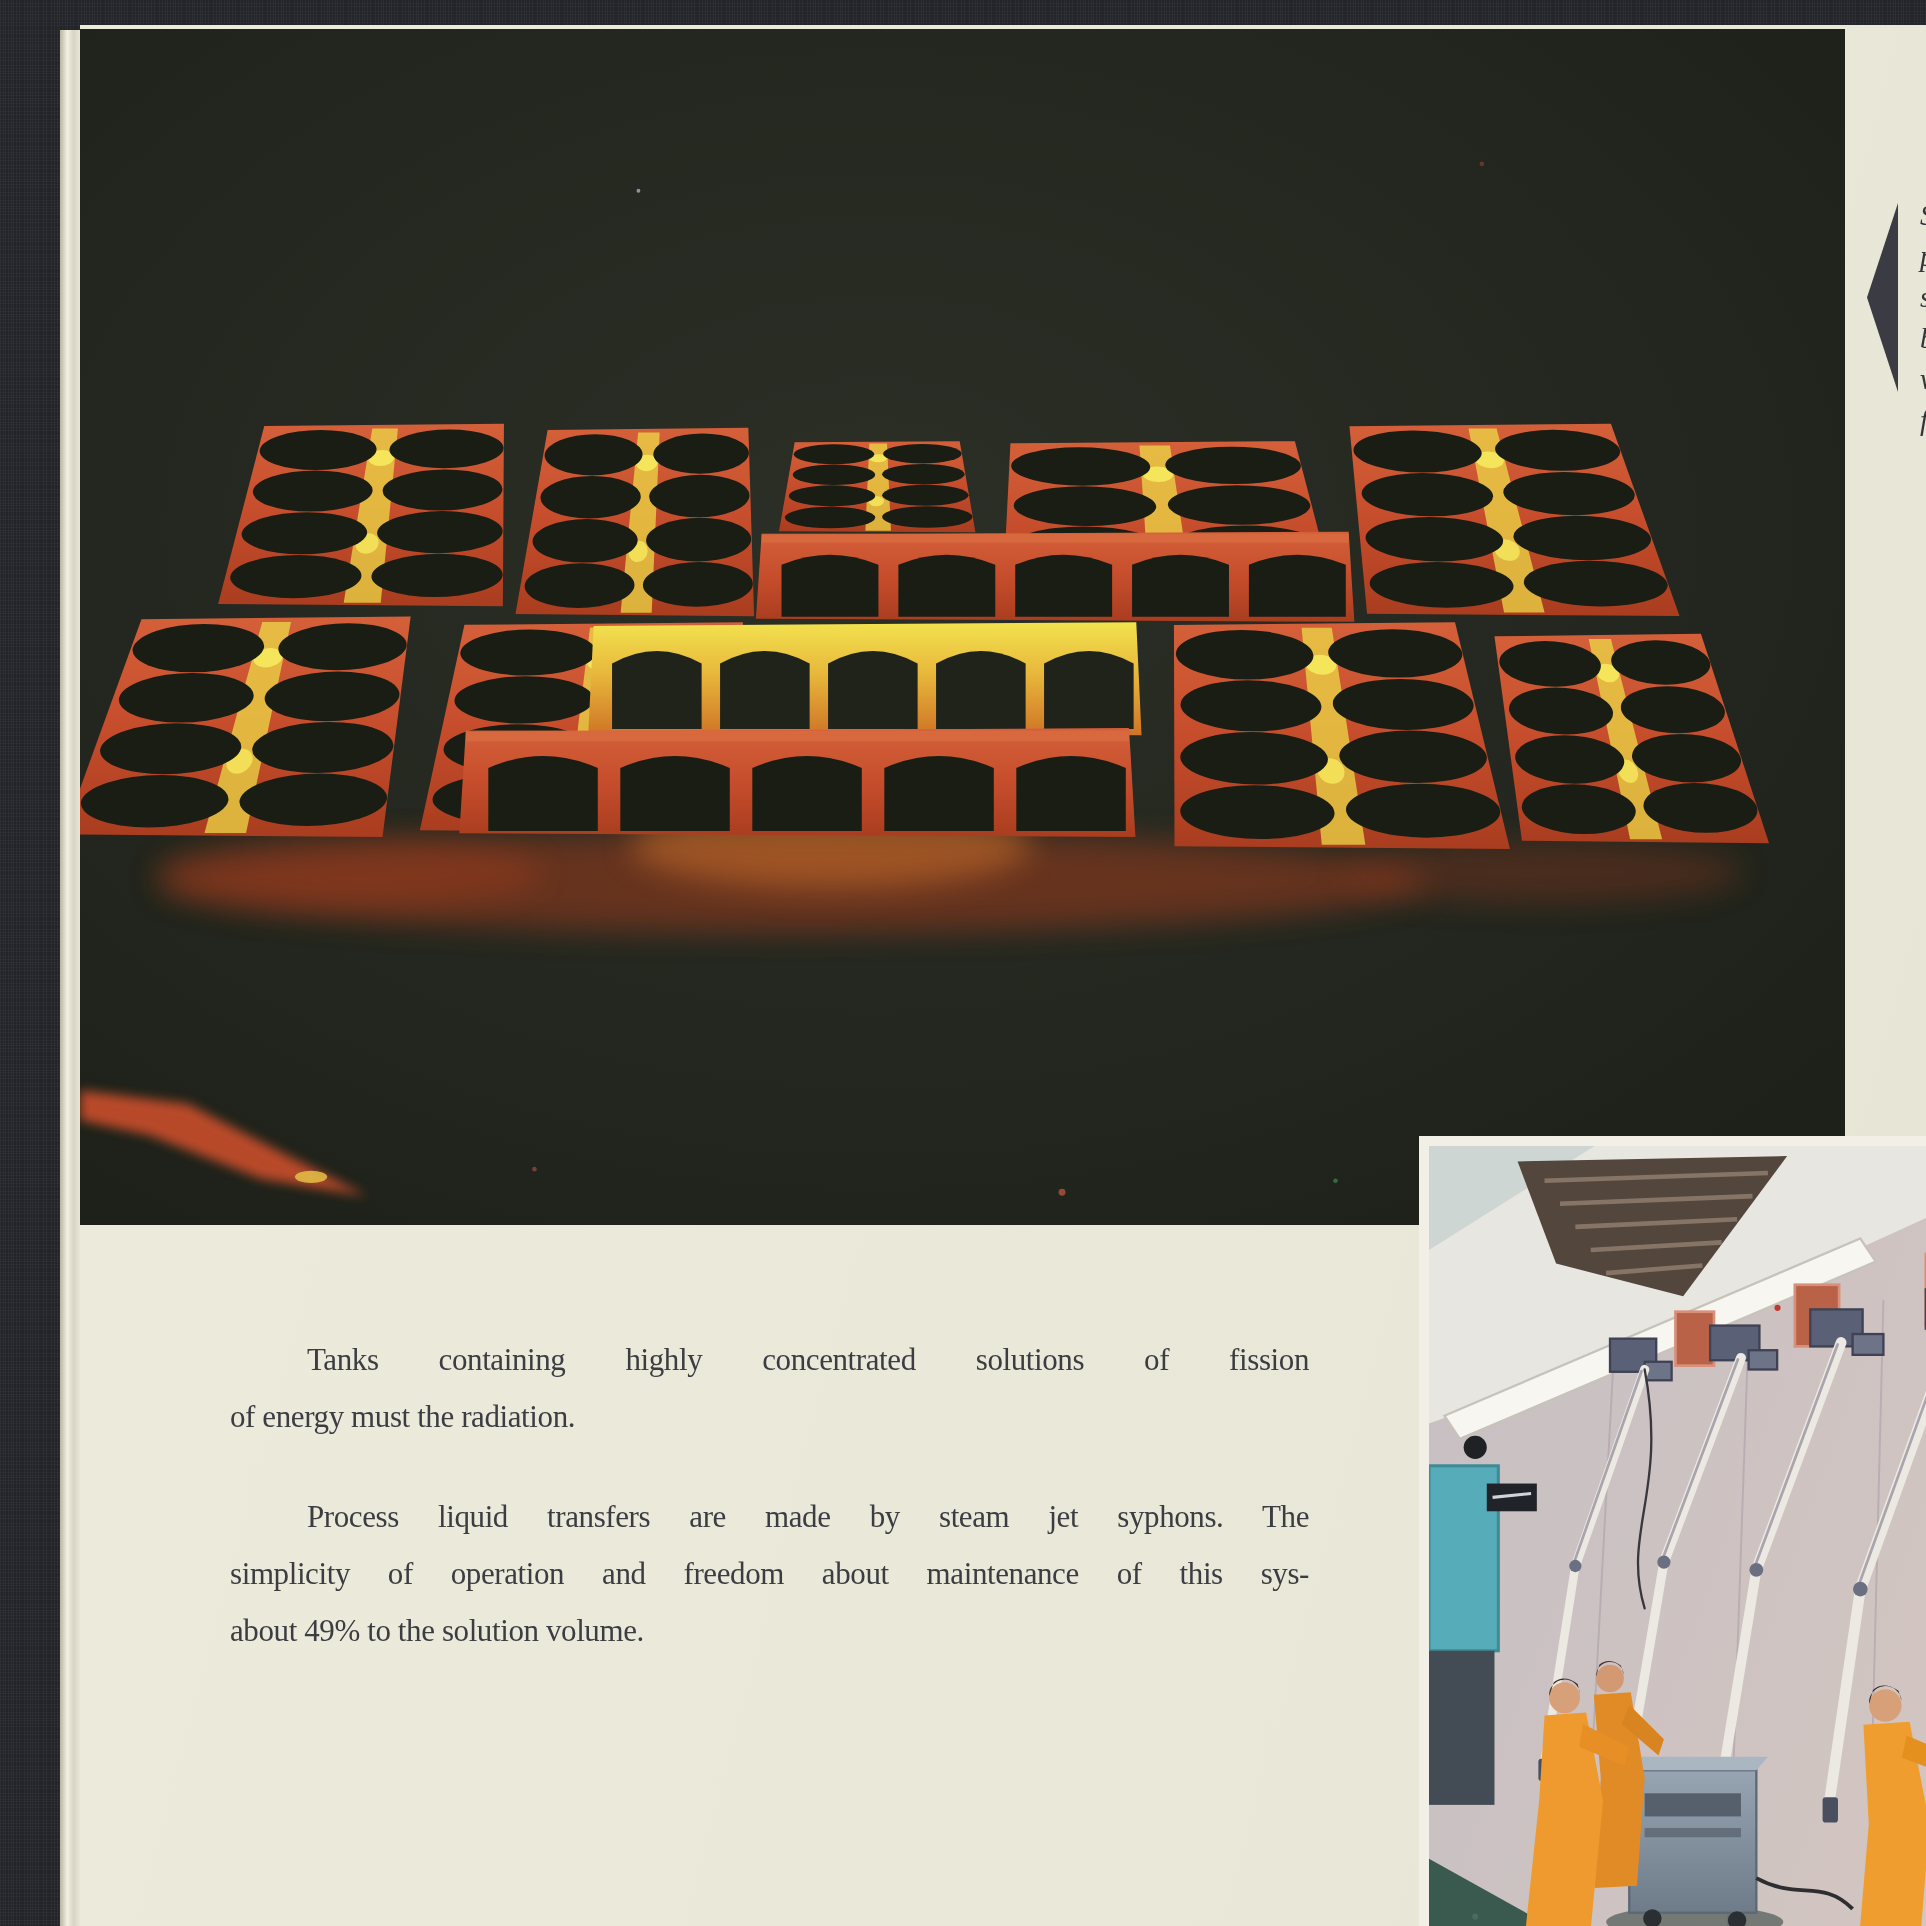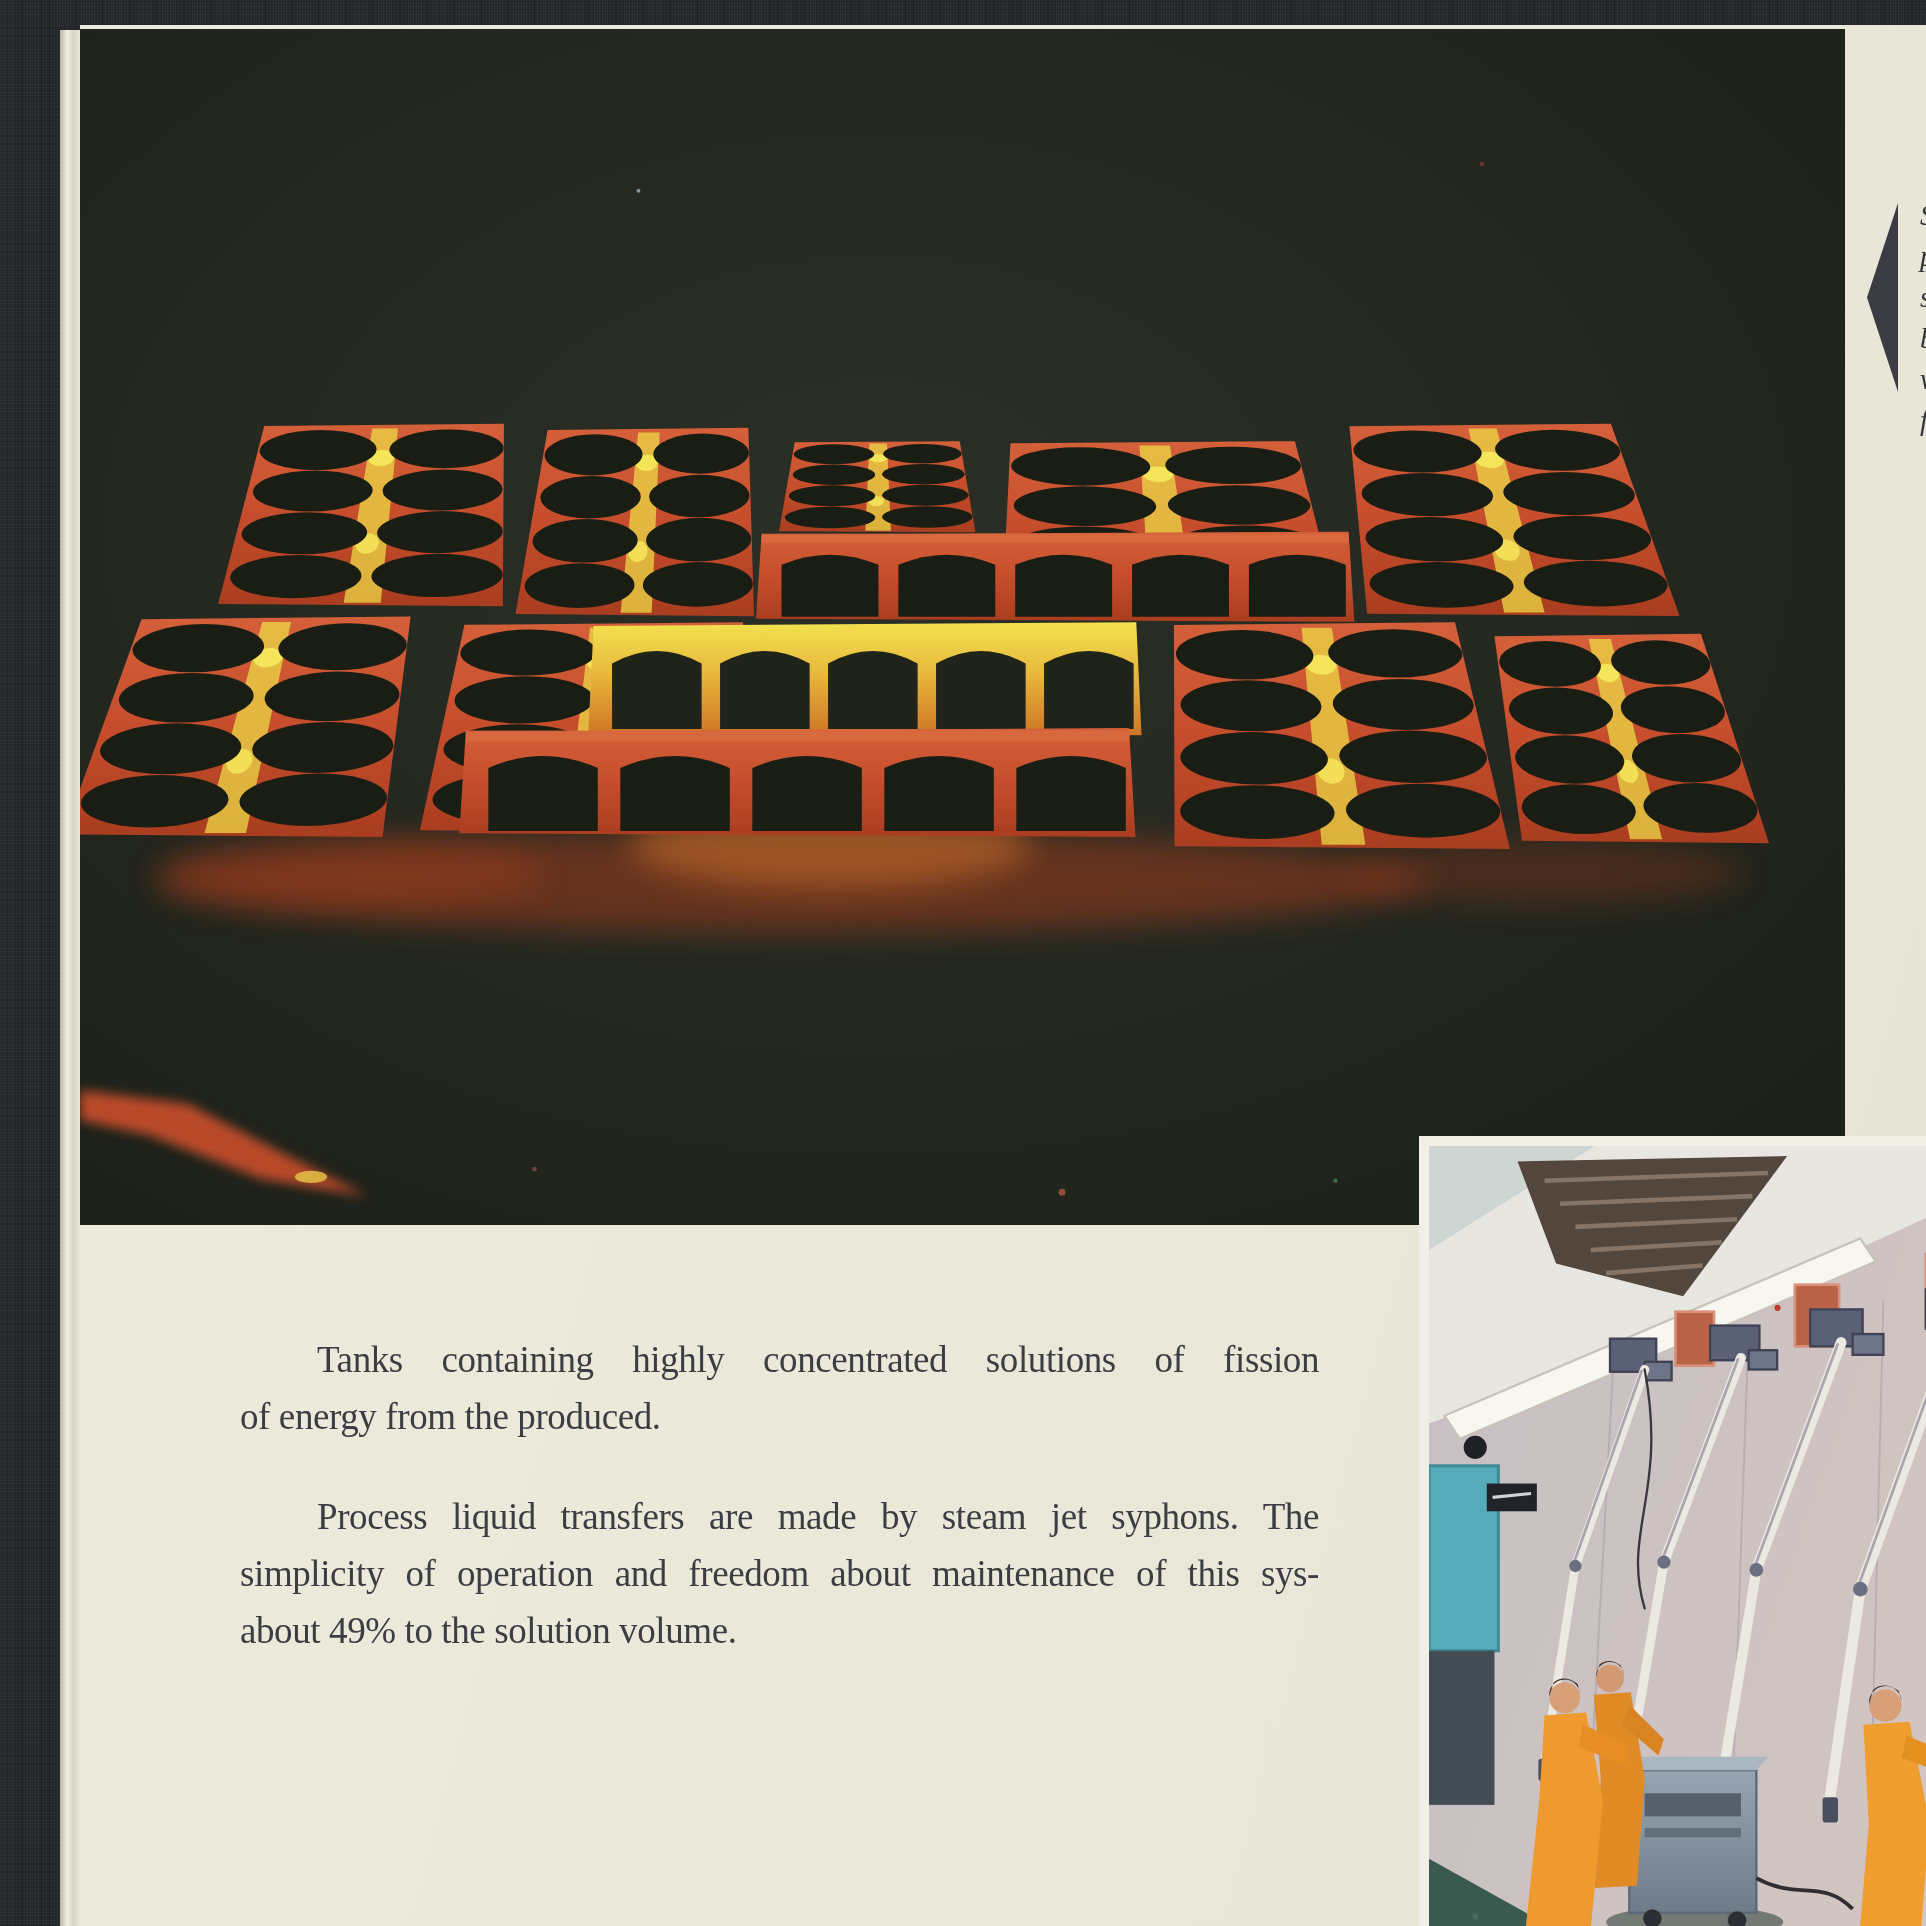--- a/index.html
+++ b/index.html
@@ -20,22 +20,22 @@
   .photo-manip{left:1419px;top:1136px;width:1235px;height:870px;z-index:4;}
   svg{display:block;width:100%;height:100%;}
   
   .cap{z-index:3;color:#34363c;font-style:italic;font-size:29px;line-height:41px;}
   .cap .cl{text-align:justify;text-align-last:justify;}
   .cap .cl.tail{text-align-last:left;}
   .cap-top{left:1920px;top:195px;width:416px;}
   .arrow-left{left:1867px;top:203px;width:31px;height:189px;background:#3b3c43;z-index:3;
     clip-path:polygon(100% 0,100% 100%,0 50%);}
   
-  .bodytext{left:240px;top:1331px;width:1079px;z-index:3;color:#3b3d42;
-    font-size:37px;line-height:57px;letter-spacing:-0.4px;}
+  .bodytext{left:230px;top:1331px;width:1079px;z-index:3;color:#3b3d42;
+    font-size:31px;line-height:57px;letter-spacing:-0.4px;}
   .bodytext .bl{text-align:justify;text-align-last:justify;}
   .bodytext .bl.tail{text-align-last:left;}
   .bodytext .indent{text-indent:77px;}
   .para2{margin-top:43px;}
 </style>
 </head>
 <body>
 
 <div class="stage">
 
@@ -148,21 +148,21 @@
     <div class="cl">pared for encapsulation in</div>
     <div class="cl">stainless steel. Heat produced</div>
     <div class="cl">by these sources can be con-</div>
     <div class="cl">verted to electrical energy</div>
     <div class="cl tail">for use in remote locations.</div>
   </div>
 
   <div class="abs bodytext">
     <div class="para1">
       <div class="bl indent">Tanks containing highly concentrated solutions of fission</div>
-      <div class="bl tail">of energy from the produced.</div>
+      <div class="bl tail">of energy must the radiation.</div>
     </div>
     <div class="para2">
       <div class="bl indent">Process liquid transfers are made by steam jet syphons. The</div>
       <div class="bl">simplicity of operation and freedom about maintenance of this sys-</div>
       <div class="bl tail">about 49% to the solution volume.</div>
     </div>
   </div>
 
   <div class="abs photo-manip">
     <svg viewBox="0 0 3207 2258" preserveAspectRatio="none">

